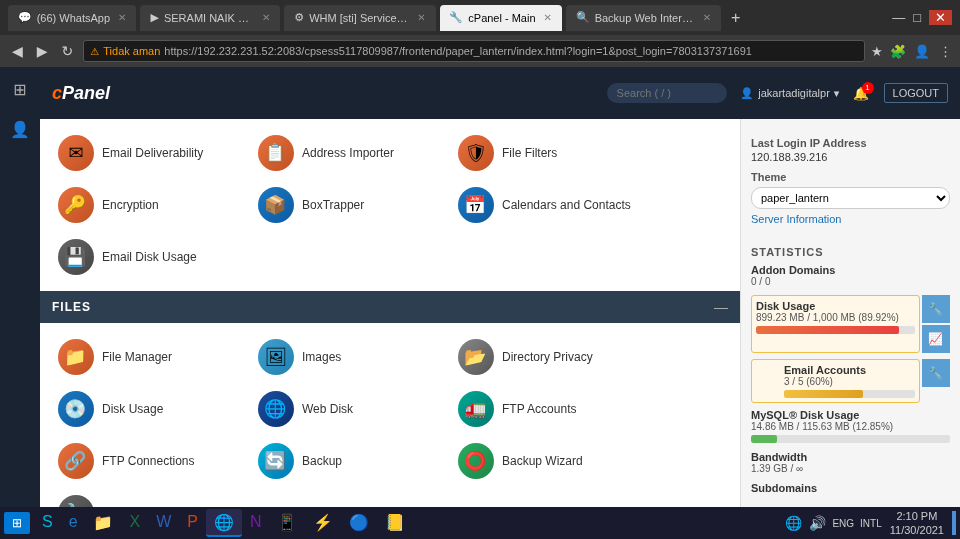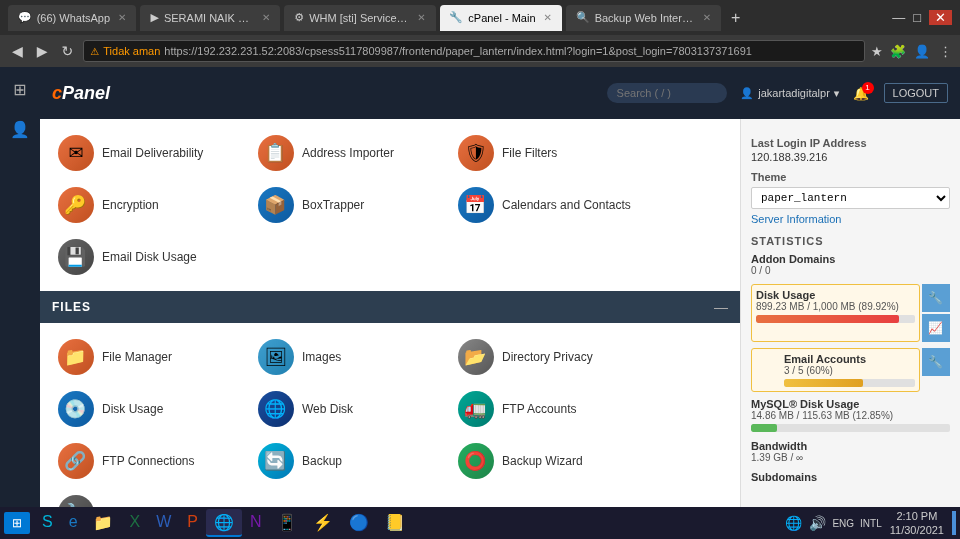--- a/index.html
+++ b/index.html
@@ -52,30 +52,30 @@
     .item-label { font-size: 12px; color: #333; }
 
     
     .section-header { background: #2d3e50; color: #fff; padding: 8px 12px; display: flex; justify-content: space-between; align-items: center; cursor: pointer; }
     .section-header .section-title { font-size: 12px; font-weight: bold; letter-spacing: 1px; }
     .section-collapse { color: #aaa; font-size: 14px; }
 
     
     .right-stat-label { font-size: 11px; color: #555; margin-top: 8px; margin-bottom: 2px; font-weight: bold; }
     .right-stat-value { font-size: 11px; color: #333; margin-bottom: 4px; }
-    .right-section-title { font-size: 11px; font-weight: bold; color: #555; margin-top: 10px; margin-bottom: 6px; letter-spacing: 1px; }
+    .right-section-title { font-size: 11px; font-weight: bold; color: #555; margin-top: 21px; margin-bottom: 6px; letter-spacing: 1px; }
     .stat-row { margin-bottom: 8px; }
     .stat-name { font-size: 11px; color: #333; font-weight: bold; }
     .stat-detail { font-size: 10px; color: #555; }
     .progress-bar-outer { height: 8px; border-radius: 2px; background: #e0e0e0; margin-top: 3px; overflow: hidden; }
     .progress-bar-inner { height: 100%; border-radius: 2px; }
     .progress-red { background: linear-gradient(to right, #e87040, #e84040); }
     .progress-yellow { background: linear-gradient(to right, #f0c040, #e0a020); }
     .progress-green { background: #5ab85a; }
-    .theme-select { width: 100%; padding: 3px 5px; font-size: 11px; border: 1px solid #ccc; border-radius: 2px; background: #fff; margin-top: 2px; font-family: Liberation Mono, monospace; }
+    .theme-select { width: 100%; padding: 3px 5px; font-size: 11px; border: 1px solid #ccc; border-radius: 10px; background: #fff; margin-top: 2px; }
     .server-info-link { color: #1a6fb5; font-size: 11px; cursor: pointer; text-decoration: none; margin-top: 4px; display: block; }
 
     
     .stat-row.highlight { background: #fff8e8; border: 1px solid #f0c040; border-radius: 3px; padding: 4px; }
     .stat-action-btn { background: #5a9fd4; border: none; width: 28px; height: 28px; cursor: pointer; display: flex; align-items: center; justify-content: center; color: #fff; font-size: 12px; }
 
     
     .taskbar { background: #1a1a2e; height: 32px; display: flex; align-items: center; padding: 0 4px; position: fixed; bottom: 0; width: 960px; }
     .taskbar-start { background: #0078d4; padding: 4px 8px; color: #fff; font-size: 12px; cursor: pointer; border-radius: 2px; margin-right: 4px; }
     .taskbar-item { display: flex; align-items: center; padding: 2px 8px; height: 28px; border-radius: 3px; cursor: pointer; gap: 4px; border-bottom: 2px solid transparent; }

